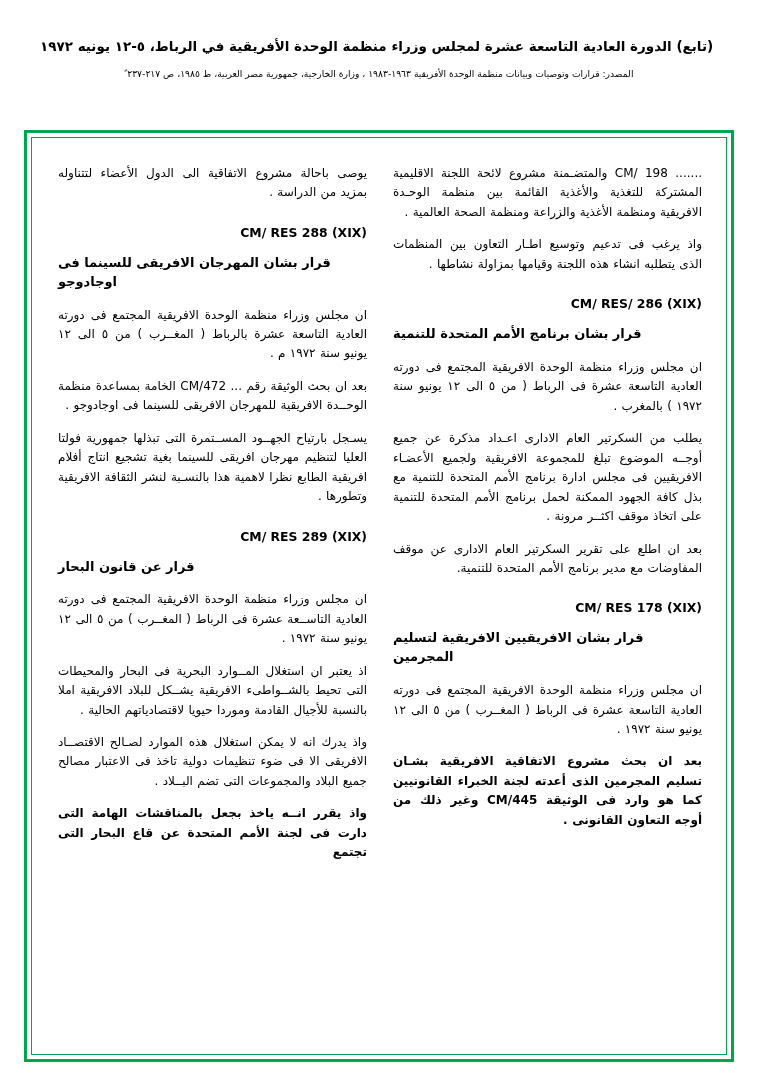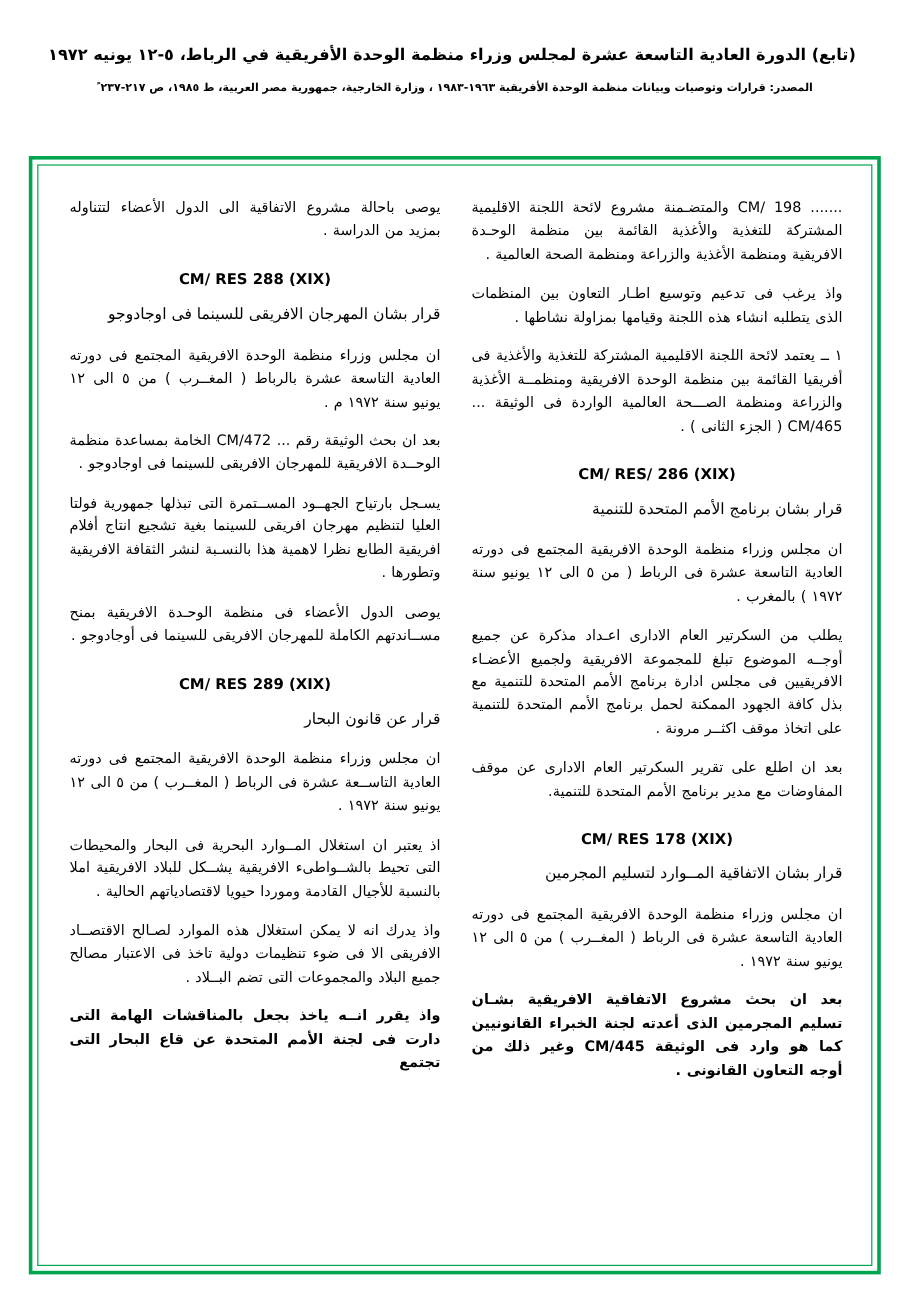--- a/index.html
+++ b/index.html
@@ -25,21 +25,21 @@
     text-align: left;
     font-size: 13.5px;
     font-weight: bold;
     margin: 38px 40px 0 40px;
     letter-spacing: 0px;
     line-height: 1.3;
   }
   .header-source {
     text-align: center;
     font-size: 9.2px;
-    font-weight: bold;
+    font-weight: normal;
     margin: 12px 40px 0 40px;
     line-height: 1.3;
   }
   .frame {
     position: absolute;
     top: 92px;
     right: 24px;
     left: 24px;
     bottom: 54px;
     border: 3px solid #00a64f;
@@ -70,29 +70,29 @@
     text-align: justify;
     text-align-last: right;
     margin: 0 0 13px 0;
     word-spacing: 0.5px;
   }
   .para.last { margin-bottom: 0; font-weight: bold; }
   .res-id {
     font-size: 12.4px;
     font-weight: bold;
     direction: ltr;
-    text-align: center;
+    text-align: right;
     margin: 22px 0 14px 0;
     unicode-bidi: embed;
   }
   .res-id:first-child { margin-top: 0; }
   .res-title {
     font-size: 13px;
-    font-weight: normal;
-    text-align: right;
+    font-weight: bold;
+    text-align: left;
     margin: 0 0 14px 0;
     line-height: 1.45;
   }
   .top-spacer { height: 6px; }
 </style>
 </head>
 <body>
 
 <div class="page">
 
@@ -100,45 +100,43 @@
   <div class="header-source">المصدر: قرارات وتوصيات وبيانات منظمة الوحدة الأفريقية ١٩٦٣-١٩٨٣ ، وزارة الخارجية، جمهورية مصر العربية، ط ١٩٨٥، ص ٢١٧-٢٣٧ ً</div>
 
   <div class="frame">
     <div class="frame-inner">
 
       <div class="col col-right">
         <div class="top-spacer"></div>
 
         <div class="para">....... CM/ 198   والمتضـمنة مشروع لائحة اللجنة الاقليمية المشتركة للتغذية والأغذية القائمة بين منظمة الوحـدة الافريقية ومنظمة الأغذية والزراعة ومنظمة الصحة العالمية .</div>
         <div class="para">واذ يرغب فى تدعيم وتوسيع اطـار التعاون بين المنظمات الذى يتطلبه انشاء هذه اللجنة وقيامها بمزاولة نشاطها .</div>
-        <div class="para">١ ــ يعتمد لائحة اللجنة الاقليمية المشتركة للتغذية والأغذية فى أفريقيا القائمة بين منظمة الوحدة الافريقية ومنظمــة الأغذية والزراعة ومنظمة الصـــحة العالمية الواردة فى الوثيقة ... CM/465 ( الجزء الثانى ) .</div>
 
         <div class="res-id">CM/ RES/ 286 (XIX)</div>
         <div class="res-title">قرار بشان برنامج الأمم المتحدة للتنمية</div>
         <div class="para">ان مجلس وزراء منظمة الوحدة الافريقية المجتمع فى دورته العادية التاسعة عشرة فى الرباط ( من ٥ الى ١٢ يونيو سنة ١٩٧٢ ) بالمغرب .</div>
         <div class="para">يطلب من السكرتير العام الادارى اعـداد مذكرة عن جميع أوجــه الموضوع تبلغ للمجموعة الافريقية ولجميع الأعضـاء الافريقيين فى مجلس ادارة برنامج الأمم المتحدة للتنمية مع بذل كافة الجهود الممكنة لحمل برنامج الأمم المتحدة للتنمية على اتخاذ موقف اكثــر مرونة .</div>
         <div class="para">بعد ان اطلع على تقرير السكرتير العام الادارى عن موقف المفاوضات مع مدير برنامج الأمم المتحدة للتنمية.</div>
 
         <div class="res-id">CM/ RES 178 (XIX)</div>
-        <div class="res-title">قرار بشان الاتفاقية المــوارد لتسليم المجرمين</div>
+        <div class="res-title">قرار بشان الافريقيين الافريقية لتسليم المجرمين</div>
         <div class="para">ان مجلس وزراء منظمة الوحدة الافريقية المجتمع فى دورته العادية التاسعة عشرة فى الرباط ( المغــرب ) من ٥ الى ١٢ يونيو سنة ١٩٧٢ .</div>
         <div class="para last">بعد ان بحث مشروع الاتفاقية الافريقية بشـان تسليم المجرمين الذى أعدته لجنة الخبراء القانونيين كما هو وارد فى الوثيقة CM/445 وغير ذلك من أوجه التعاون القانونى .</div>
       </div>
 
       <div class="col col-left">
         <div class="top-spacer"></div>
 
         <div class="para">يوصى باحالة مشروع الاتفاقية الى الدول الأعضاء لتتناوله بمزيد من الدراسة .</div>
 
         <div class="res-id">CM/ RES 288 (XIX)</div>
         <div class="res-title">قرار بشان المهرجان الافريقى للسينما فى اوجادوجو</div>
         <div class="para">ان مجلس وزراء منظمة الوحدة الافريقية المجتمع فى دورته العادية التاسعة عشرة بالرباط ( المغــرب ) من ٥ الى ١٢ يونيو سنة ١٩٧٢ م .</div>
         <div class="para">بعد ان بحث الوثيقة رقم ... CM/472 الخامة بمساعدة منظمة الوحــدة الافريقية للمهرجان الافريقى للسينما فى اوجادوجو .</div>
         <div class="para">يسـجل بارتياح الجهــود المســتمرة التى تبذلها جمهورية فولتا العليا لتنظيم مهرجان افريقى للسينما بغية تشجيع انتاج أفلام افريقية الطابع نظرا لاهمية هذا بالنسـبة لنشر الثقافة الافريقية وتطورها .</div>
-        <div class="para">يوصى الدول الأعضاء فى منظمة الوحـدة الافريقية بمنح مســاندتهم الكاملة للمهرجان الافريقى للسينما فى أوجادوجو .</div>
 
         <div class="res-id">CM/ RES 289 (XIX)</div>
         <div class="res-title">قرار عن قانون البحار</div>
         <div class="para">ان مجلس وزراء منظمة الوحدة الافريقية المجتمع فى دورته العادية التاســعة عشرة فى الرباط ( المغــرب ) من ٥ الى ١٢ يونيو سنة ١٩٧٢ .</div>
         <div class="para">اذ يعتبر ان استغلال المــوارد البحرية فى البحار والمحيطات التى تحيط بالشــواطىء الافريقية يشــكل للبلاد الافريقية املا بالنسبة للأجيال القادمة وموردا حيويا لاقتصادياتهم الحالية .</div>
         <div class="para">واذ يدرك انه لا يمكن استغلال هذه الموارد لصـالح الاقتصــاد الافريقى الا فى ضوء تنظيمات دولية تاخذ فى الاعتبار مصالح جميع البلاد والمجموعات التى تضم البــلاد .</div>
         <div class="para last">واذ يقرر انــه ياخذ بجعل بالمناقشات الهامة التى دارت فى لجنة الأمم المتحدة عن قاع البحار التى تجتمع</div>
       </div>
 
     </div>

